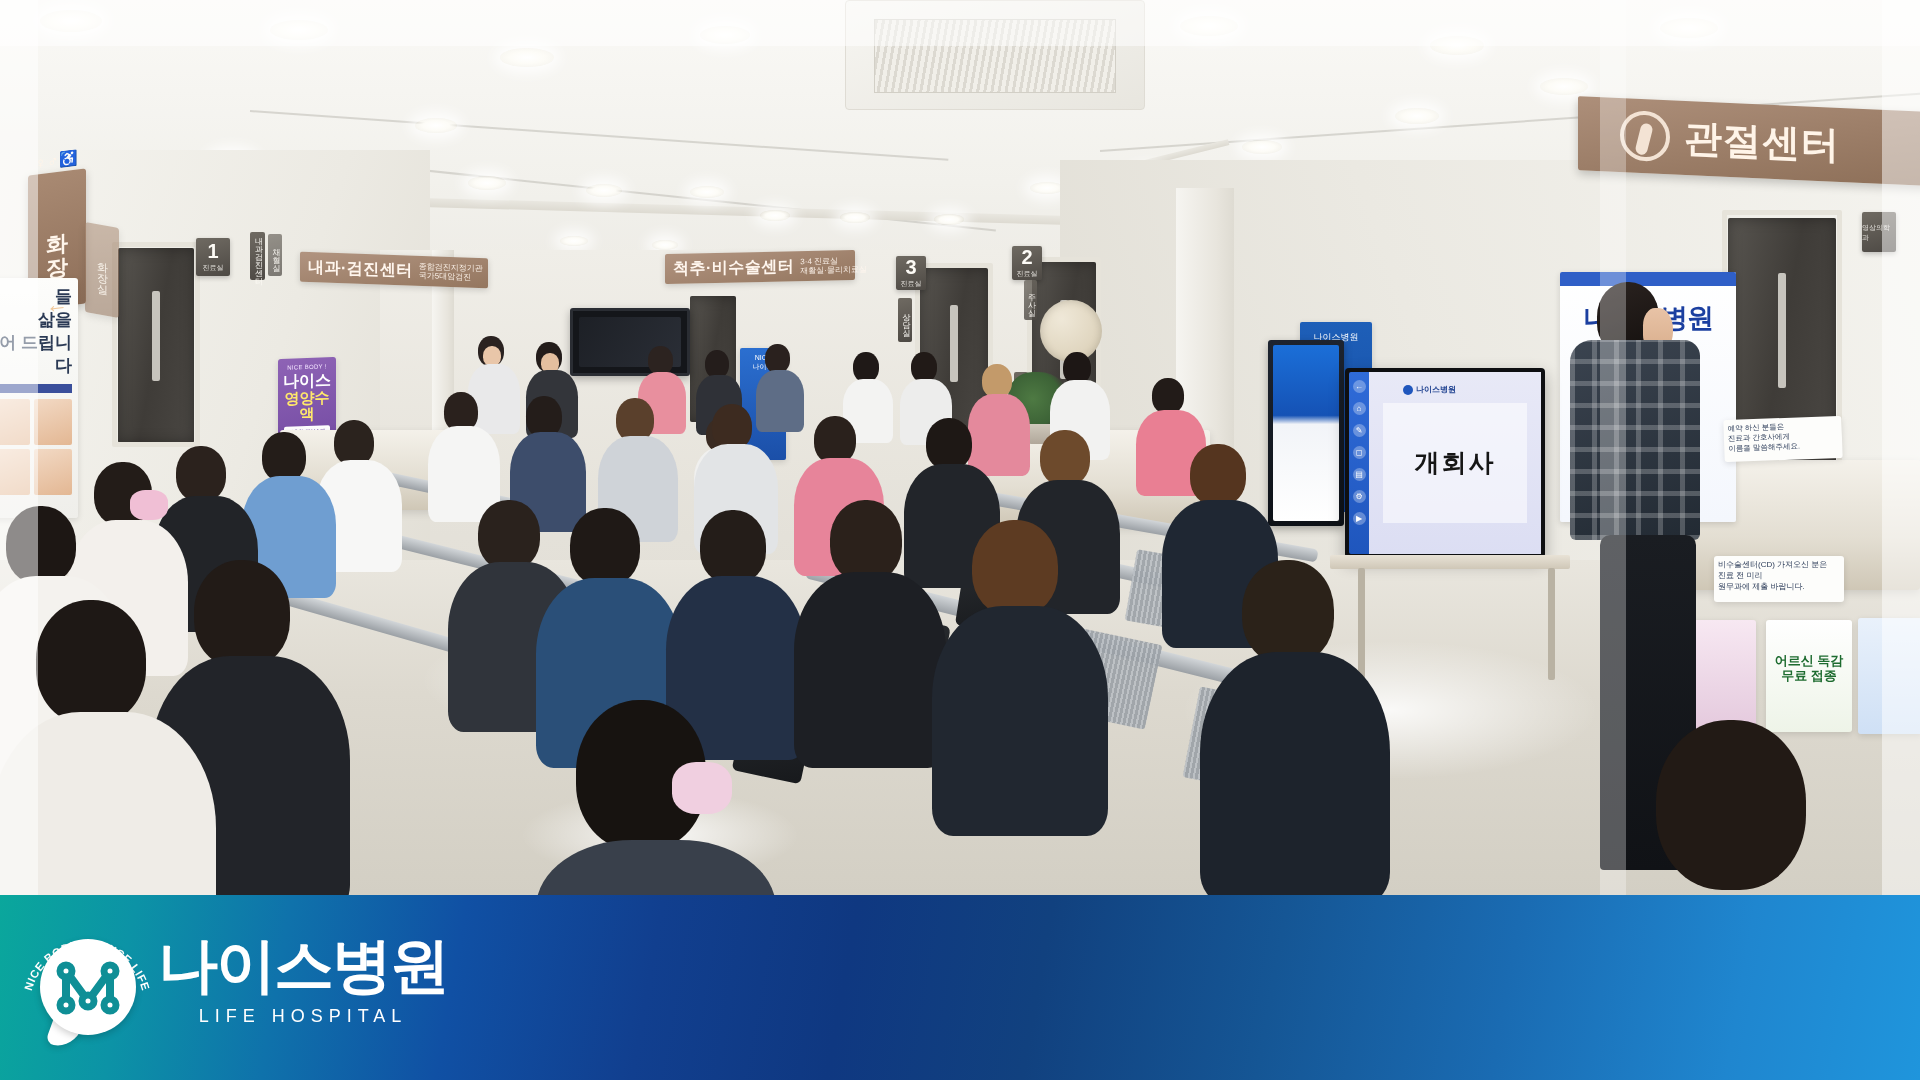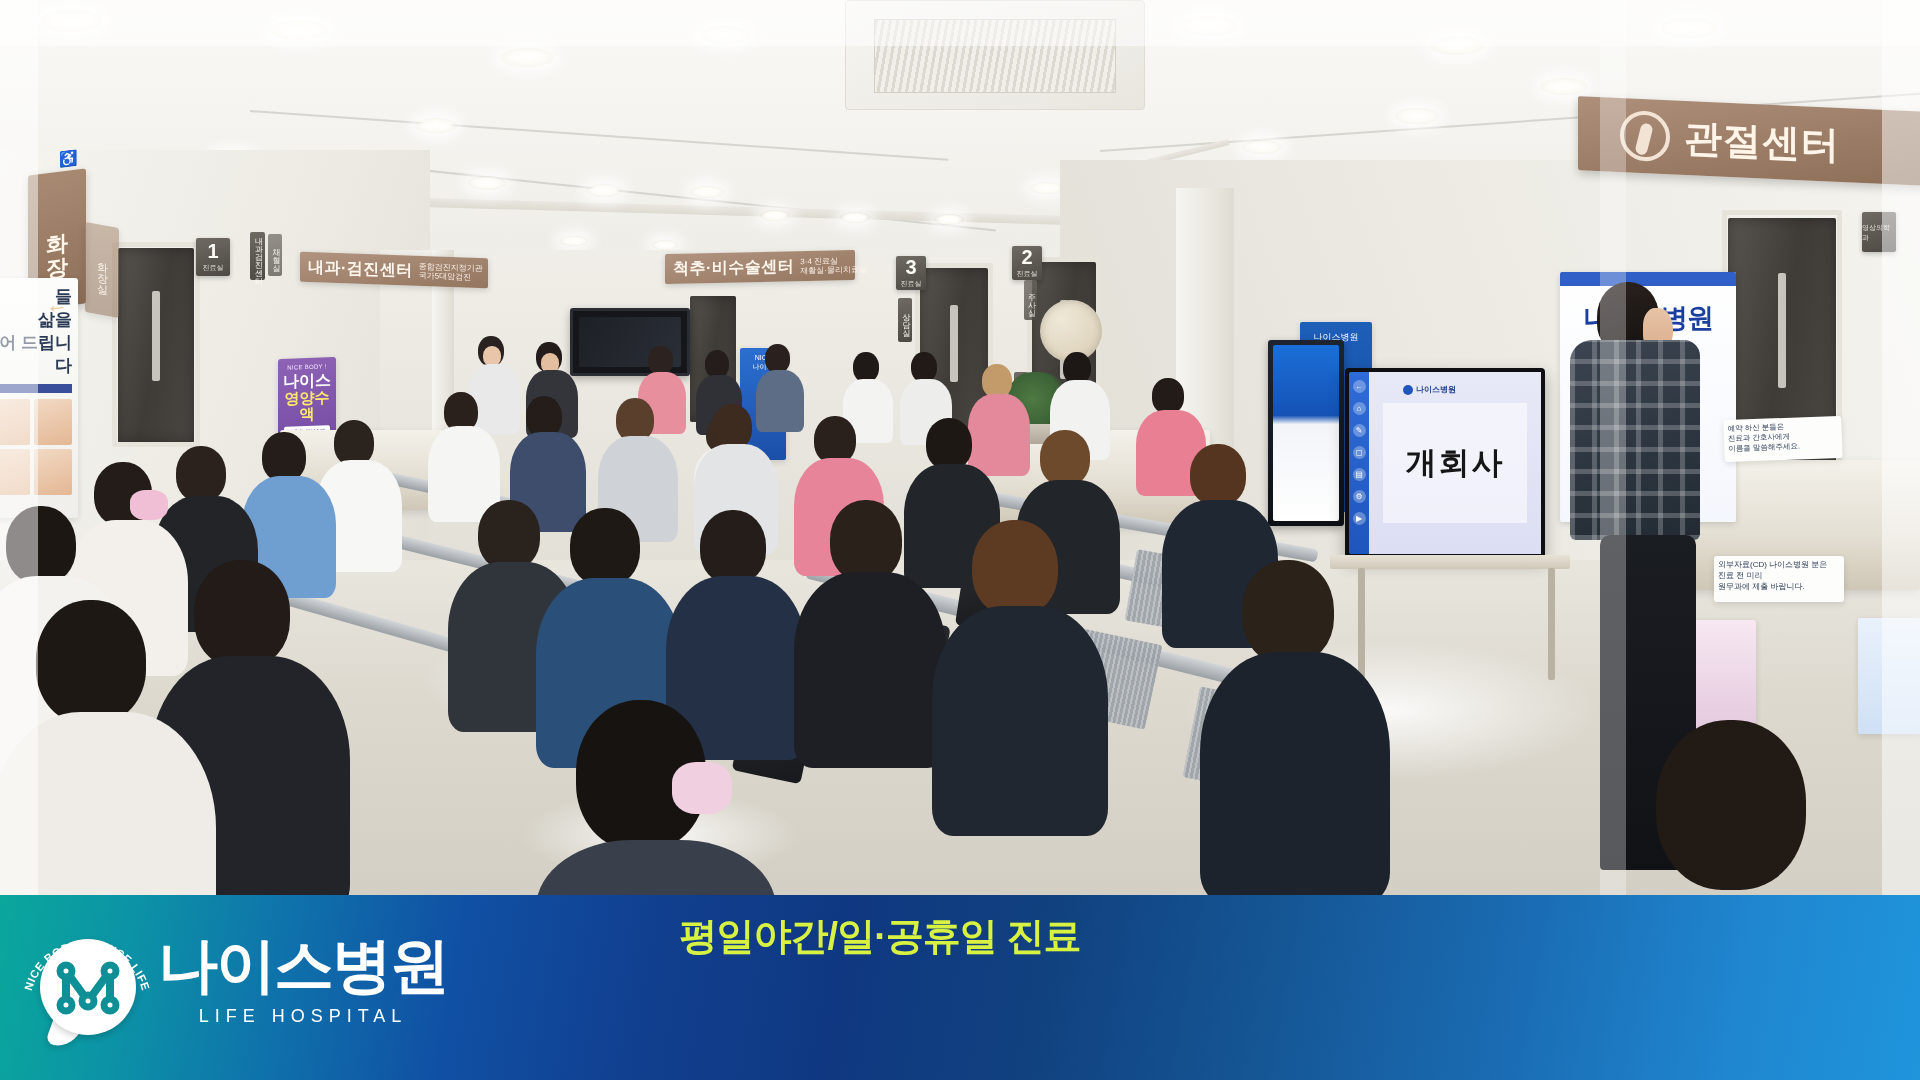--- a/index.html
+++ b/index.html
@@ -241,21 +241,21 @@
     display: flex; align-items: center; justify-content: center; font-style: normal;
   }
   .pres-screen .slide {
     position: absolute; left: 24px; top: 4px; right: 4px; bottom: 4px;
     background: linear-gradient(180deg,#e8e9f7,#dcdef3);
     display: flex; align-items: center; justify-content: center;
   }
   .pres-screen .slide .inner {
     width: 84%; height: 66%; background: rgba(255,255,255,.55);
     display:flex; align-items:center; justify-content:center;
-    font-size: 31px; font-weight: 700; color: #161616; letter-spacing: 2px;
+    font-size: 25px; font-weight: 700; color: #161616; letter-spacing: 2px;
   }
   .pres-logo {
     position: absolute; left: 34px; top: 12px;
     display: flex; align-items: center; gap: 3px;
   }
   .pres-logo .dot { width: 10px; height: 10px; border-radius: 50%; background:#1f56bd; }
   .pres-logo .txt { font-size: 8px; font-weight: 700; color: #1c3f8f; }
 
   
   .counter {
@@ -608,23 +608,27 @@
     <div class="table-pres"></div>
     <div class="table-leg" style="left:1358px; top:568px; height:124px;"></div>
     <div class="table-leg" style="left:1548px; top:568px; height:112px;"></div>
 
     <div class="poster" style="left:1724px; top:418px; width:118px; height:42px; background:#fdfdfb; color:#2b3b58; font-size:7.5px; padding:4px; line-height:1.35; transform:rotate(-2deg);">
       <div>예약 하신 분들은</div>
       <div>진료과 간호사에게</div>
       <div>이름을 말씀해주세요.</div>
     </div>
     <div class="poster" style="left:1714px; top:556px; width:130px; height:46px; background:#fdfdfb; color:#2b3b58; font-size:8px; padding:4px; line-height:1.35;">
-      <div>외부자료(CD) 나이스병원 분은</div>
+      <div>비수술센터(CD) 가져오신 분은</div>
       <div>진료 전 미리</div>
       <div>원무과에 제출 바랍니다.</div>
+    </div>
+    <div class="poster" style="left:1766px; top:620px; width:86px; height:112px; background:linear-gradient(180deg,#ffffff,#eef4e8); color:#1d6b2f; font-size:13px; font-weight:800; text-align:center; padding-top:34px; line-height:1.15;">
+      <div>어르신 독감</div>
+      <div>무료 접종</div>
     </div>
     <div class="poster" style="left:1672px; top:620px; width:84px; height:112px; background:linear-gradient(180deg,#f7e8f2,#e4c9dd);"></div>
     <div class="poster" style="left:1858px; top:618px; width:64px; height:116px; background:linear-gradient(180deg,#e9f1fb,#cfe0f5);"></div>
 
     <div class="presenter-head"></div>
     <div class="presenter-face"></div>
     <div class="presenter-body"></div>
     <div class="presenter-legs"></div>
 
     <div class="rail" style="left:980px; top:520px; width:340px; height:13px; transform:rotate(10deg);"></div>
@@ -823,21 +827,20 @@
             </g>
           </svg>
         </div>
         <div class="brand-text">
           <div class="brand-ko">나이스병원</div>
           <div class="brand-en">LIFE HOSPITAL</div>
         </div>
       </div>
 
       <div class="headline">
-        <div class="l2">평일야간/일·공휴일 진료</div>
       </div>
 
       <div class="info">
       </div>
 
     </div>
   </div>
 </div>
 
 </body></html>

